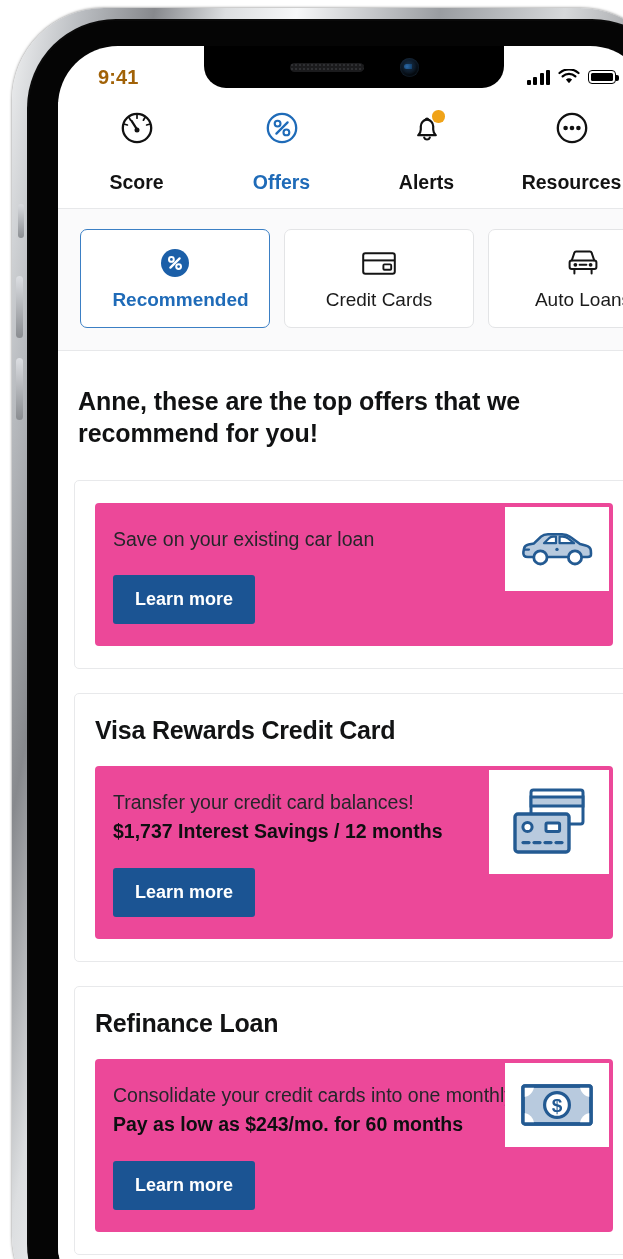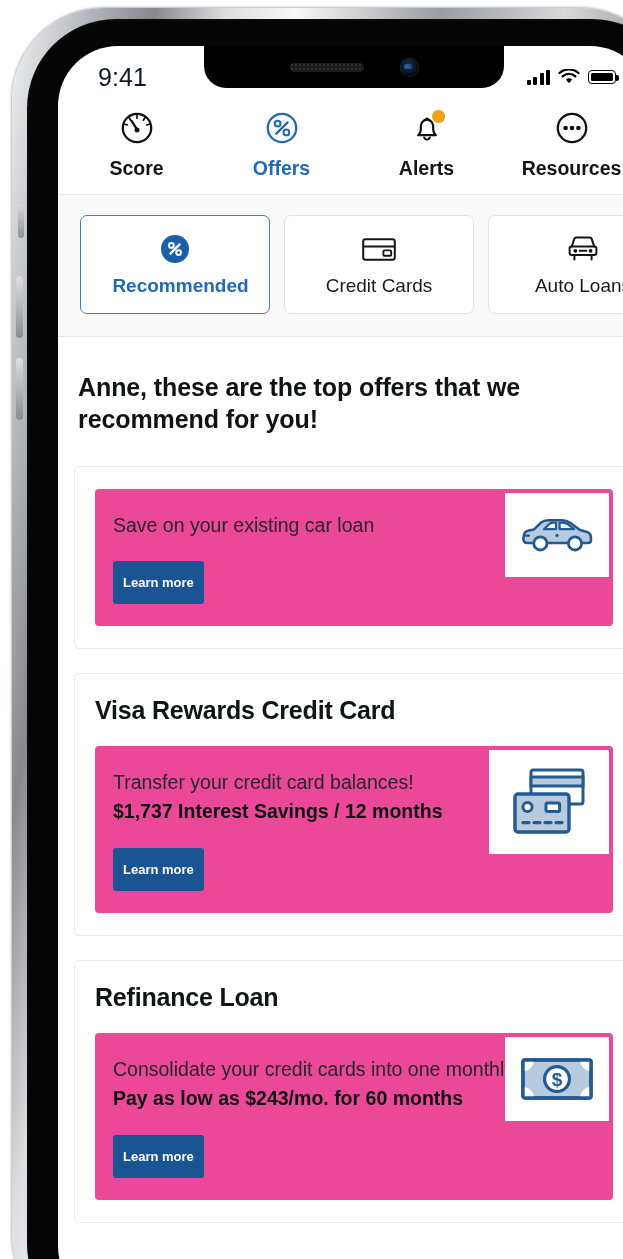--- a/index.html
+++ b/index.html
@@ -102,21 +102,21 @@
 
   
   .statusbar {
     position: relative;
     height: 56px;
     display: flex; align-items: center; justify-content: space-between;
     padding: 6px 34px 0 40px;
     z-index: 30;
   }
   .clock {
-    font-size: 25px; font-weight: normal; color: #0f172a;
+    font-size: 20px; font-weight: bold; color: #a16207;
     letter-spacing: .1px;
   }
   .status-right { display: flex; align-items: center; gap: 8px; }
   .bars { display: flex; align-items: flex-end; gap: 2.5px; height: 15px; }
   .bars i { width: 4px; background: #000; border-radius: 1px; display:block; }
   .bars i:nth-child(1){ height: 5px; }
   .bars i:nth-child(2){ height: 8px; }
   .bars i:nth-child(3){ height: 11.5px; }
   .bars i:nth-child(4){ height: 15px; }
   .battery {
@@ -131,21 +131,21 @@
 
   
   .topnav {
     display: flex; align-items: flex-start;
     padding: 6px 6px 14px;
     border-bottom: 1px solid #e7e8ea;
     background: #fff;
   }
   .navitem {
     flex: 1;
-    display: flex; flex-direction: column; align-items: center; gap: 9px;
+    display: flex; flex-direction: column; align-items: center; gap: 23px;
     cursor: pointer;
   }
   .navicon { height: 40px; display:flex; align-items:center; justify-content:center; position: relative; }
   .navlabel { font-size: 19.5px; font-weight: bold; color: #131313; }
   .navitem.active .navlabel { color: #1f6bb8; }
   .badge-dot {
     position: absolute; right: 1px; top: 2px;
     width: 12.5px; height: 12.5px; border-radius: 50%;
     background: #f0a318;
   }
@@ -204,23 +204,23 @@
     display: flex;
   }
   .offer-textcol { flex: 1; min-width: 0; }
   .offer-sub { font-size: 19.5px; color: #25262a; line-height: 1.48; }
   .offer-strong { font-size: 19.5px; font-weight: bold; color: #0e0f10; line-height: 1.48; }
   .offer-cta {
     margin-top: 22px;
     display: inline-block;
     background: #1b5493;
     color: #fff;
-    font-size: 13px; font-weight: bold;
+    font-size: 18px; font-weight: bold;
     border: none; border-radius: 3px;
-    padding: 14px 10px;
+    padding: 14px 22px;
     cursor: pointer;
     font-family: inherit;
   }
   .offer-arttile {
     position: absolute;
     right: 4px; top: 4px;
     width: 104px; height: 84px;
     background: #ffffff;
     display: flex; align-items: center; justify-content: center;
   }

